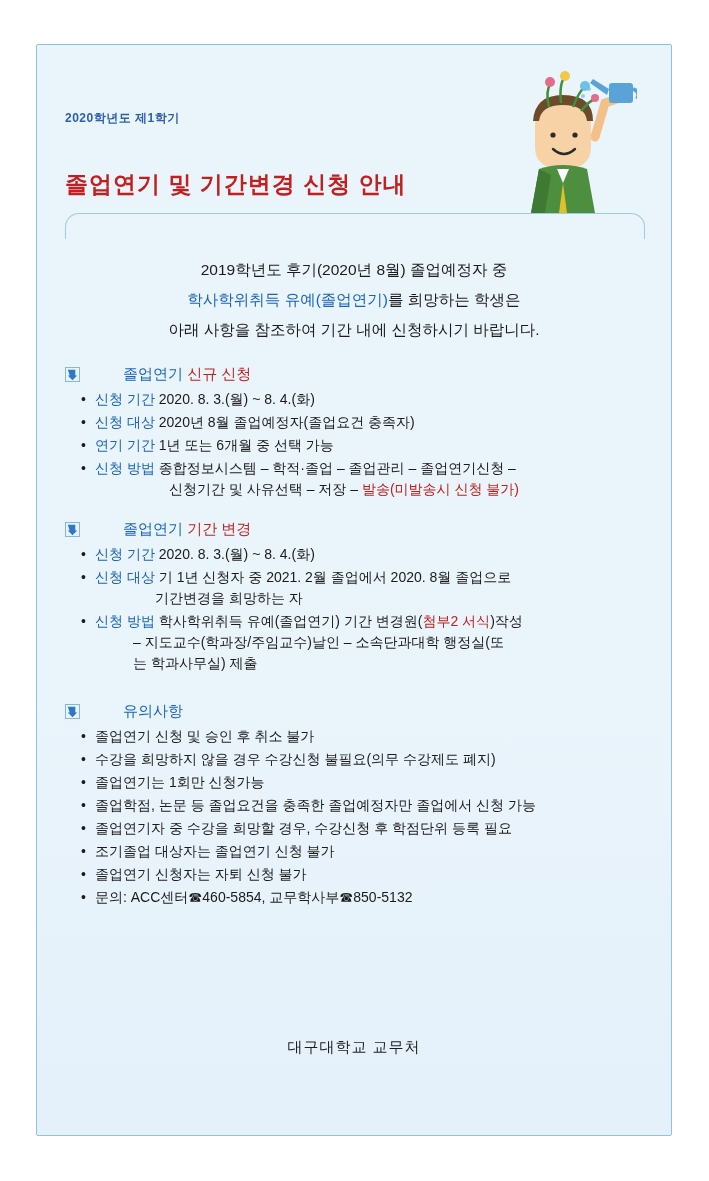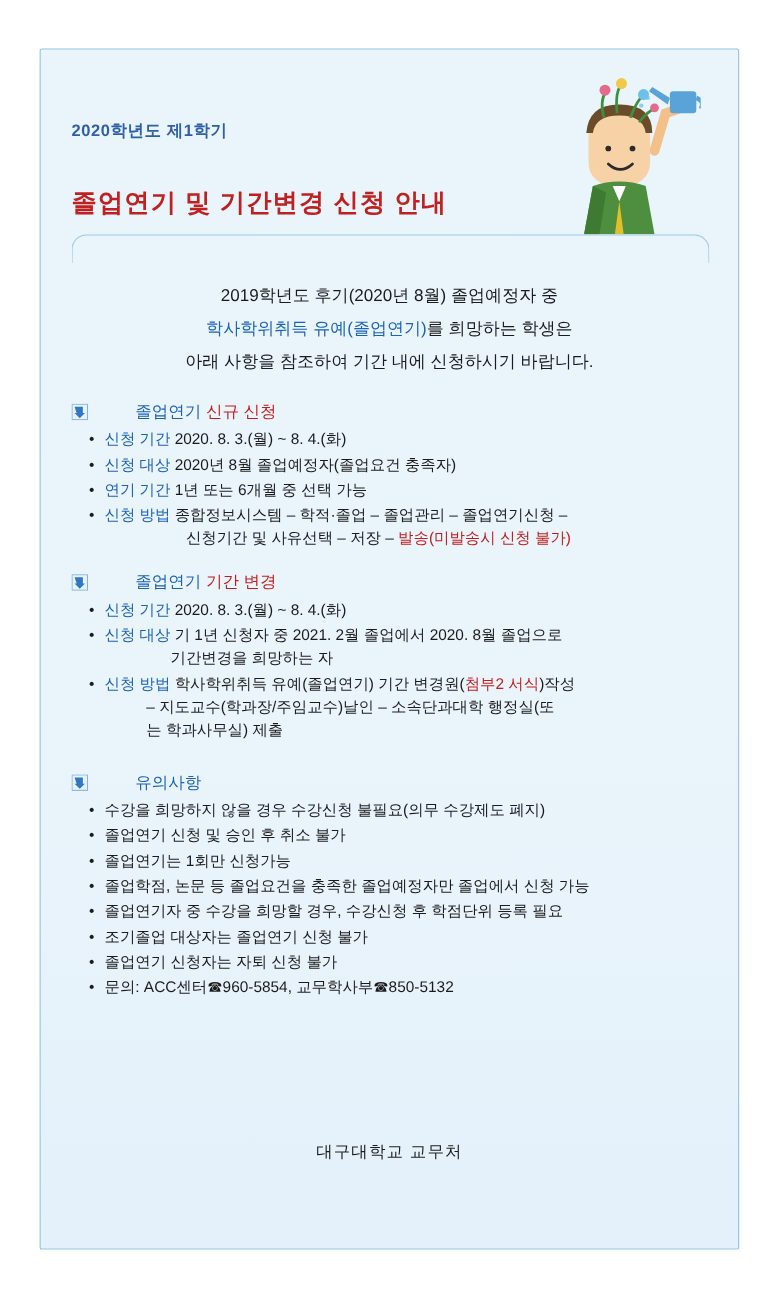--- a/index.html
+++ b/index.html
@@ -27,21 +27,21 @@
 
   
   .header {
     position: relative;
     height: 175px;
   }
   .year-line {
     position: absolute;
     left: 28px;
     top: 65px;
-    font-size: 15px;
+    font-size: 12px;
     font-weight: bold;
     color: #2f5fa8;
     letter-spacing: 0.5px;
   }
   .main-title {
     position: absolute;
     left: 28px;
     top: 124px;
     font-size: 23px;
     font-weight: bold;
@@ -248,28 +248,28 @@
 
     <div class="section" data-name="section-notes">
       <div class="sec-head" data-name="section-header">
         <svg class="sec-icon" viewBox="0 0 16 16" data-name="arrow-marker-icon">
           <rect x="0.5" y="0.5" width="15" height="15" fill="#eaf2fb" stroke="#7fb4dc"></rect>
           <path d="M3 3 L11 3 L11 9 L13 9 L8 14 L3 9 L5 9 Z" fill="#2f78c4"></path>
         </svg>
         <div class="sec-title" data-name="section-title">유의사항</div>
       </div>
       <ul class="bullets" data-name="notes-items">
+        <li data-name="list-item">졸업연기 신청 및 승인 후 취소 불가</li>
         <li data-name="list-item">수강을 희망하지 않을 경우 수강신청 불필요(의무 수강제도 폐지)</li>
-        <li data-name="list-item">졸업연기 신청 및 승인 후 취소 불가</li>
         <li data-name="list-item">졸업연기는 1회만 신청가능</li>
         <li data-name="list-item">졸업학점, 논문 등 졸업요건을 충족한 졸업예정자만 졸업에서 신청 가능</li>
         <li data-name="list-item">졸업연기자 중 수강을 희망할 경우, 수강신청 후 학점단위 등록 필요</li>
         <li data-name="list-item">조기졸업 대상자는 졸업연기 신청 불가</li>
         <li data-name="list-item">졸업연기 신청자는 자퇴 신청 불가</li>
-        <li data-name="list-item">문의: ACC센터☎960-5854, 교무학사부☎850-5132</li>
+        <li data-name="list-item">문의: ACC센터☎460-5854, 교무학사부☎850-5132</li>
       </ul>
     </div>
   </div>
 
   <div class="footer" data-name="footer-issuer">대구대학교 교무처</div>
 </div>
 
 <style>
   li[data-name="list-item-sub"]::before { content: "" !important; }
 </style>

